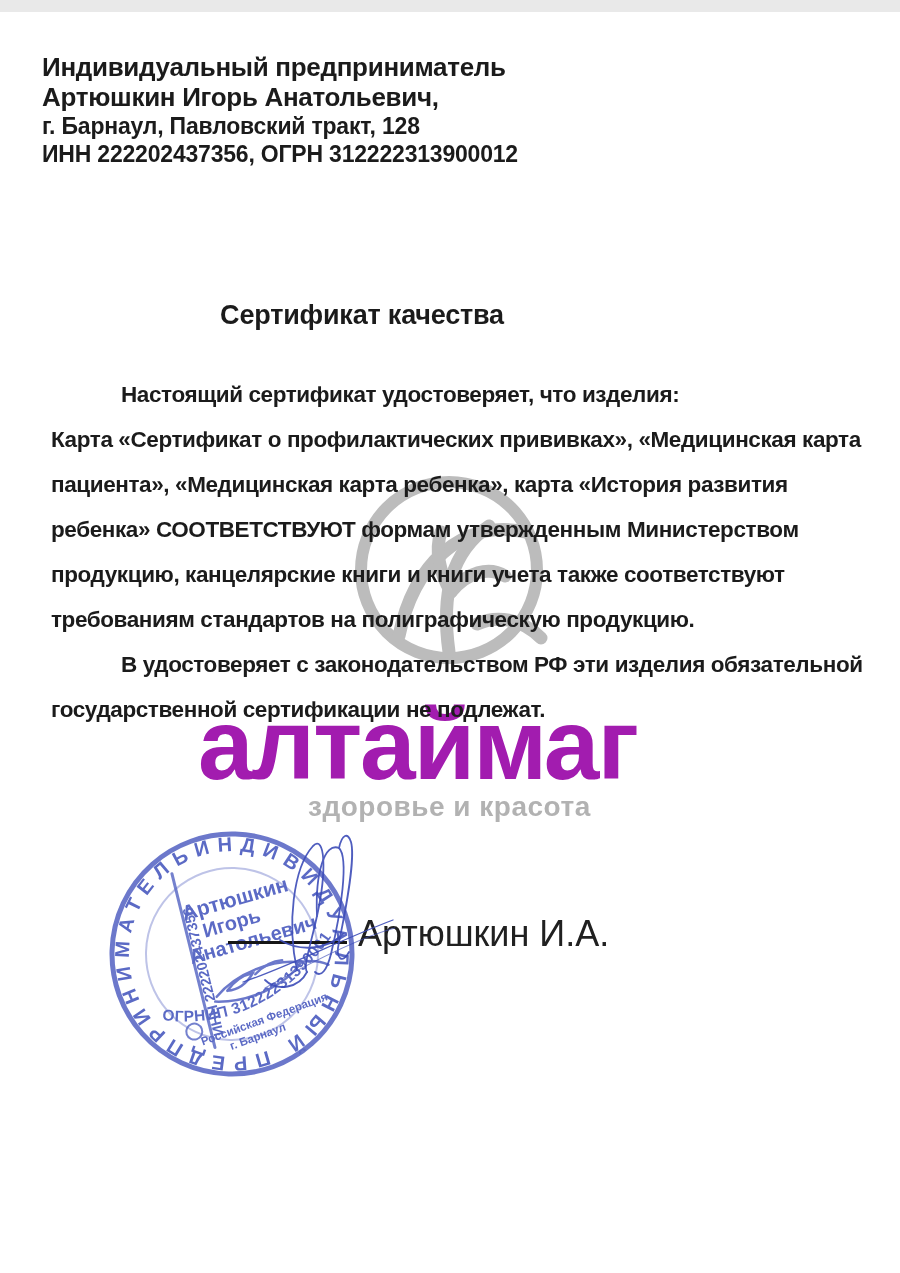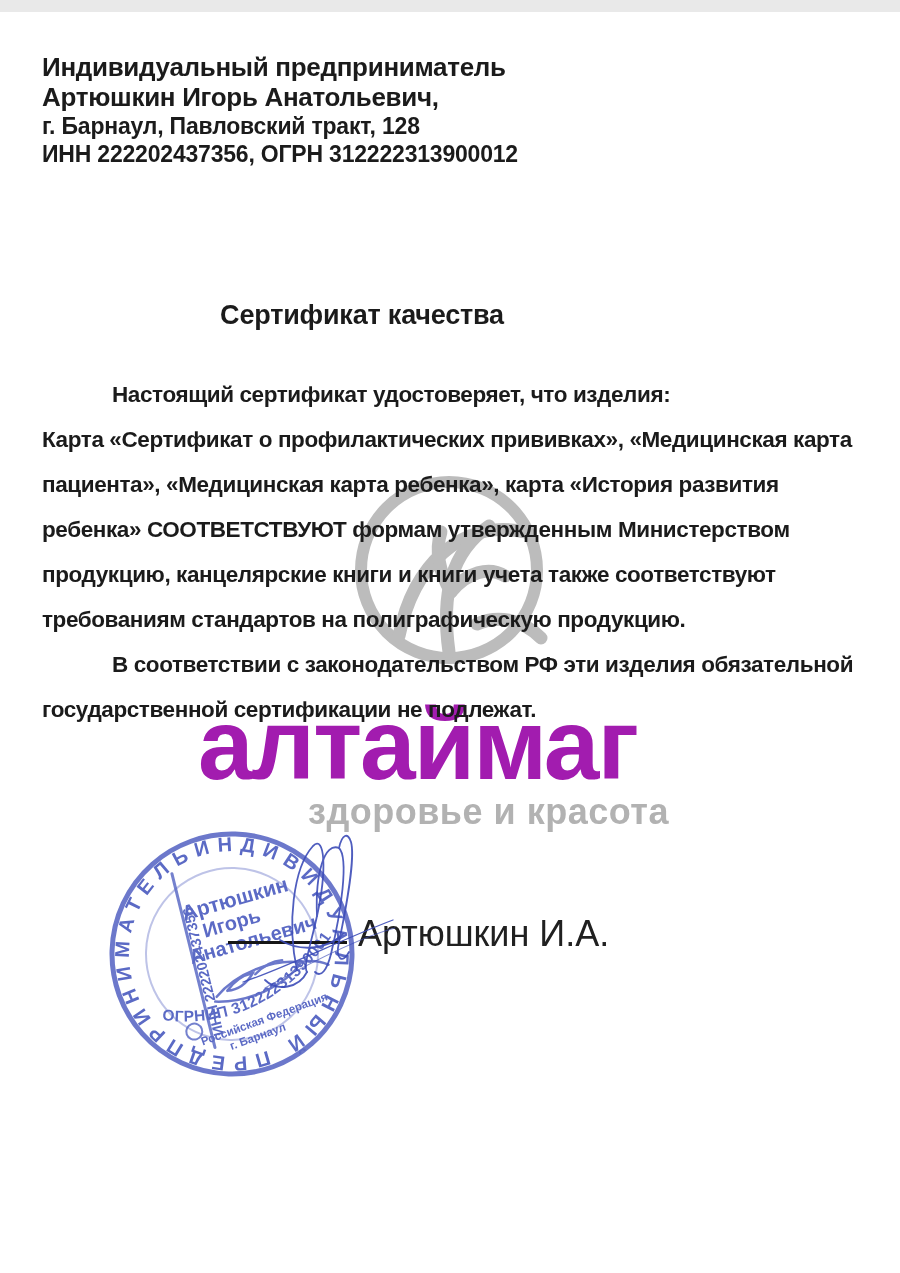--- a/index.html
+++ b/index.html
@@ -14,38 +14,38 @@
   .hl{white-space:nowrap;}
   .hl-1,.hl-2{font-size:26px;font-weight:bold;line-height:30px;letter-spacing:-0.3px;}
   .hl-3,.hl-4{font-size:23px;font-weight:bold;line-height:28px;letter-spacing:-0.2px;}
   .hl-5{font-size:20px;font-weight:normal;line-height:28px;color:#222;}
   
   .doc-title{
     position:absolute;left:42px;top:288px;width:640px;text-align:center;
     font-size:27px;font-weight:bold;z-index:1;letter-spacing:-0.2px;
   }
   
-  .body-block{position:absolute;left:42px;top:360px;width:830px;z-index:1;}
+  .body-block{position:absolute;left:51px;top:360px;width:830px;z-index:1;}
   .brow{height:45px;line-height:45px;font-size:22.5px;font-weight:bold;
         letter-spacing:-0.4px;white-space:nowrap;}
   .indent{padding-left:70px;}
   .uline{
     text-decoration-thickness:2px;
     text-underline-offset:5px;
   }
   
   .wm-logo{position:absolute;left:343px;top:462px;z-index:0;}
   .wm-brand{
     position:absolute;left:198px;top:682px;z-index:0;
     font-size:100px;font-weight:700;letter-spacing:-2px;line-height:100px;
     color:#a21caf;white-space:nowrap;
   }
   .wm-tagline{
     position:absolute;left:308px;top:779px;z-index:0;
-    font-size:36px;font-weight:600;letter-spacing:0.5px;
+    font-size:28px;font-weight:600;letter-spacing:0.5px;
     color:#b2b2b2;white-space:nowrap;
   }
   
   .stamp{position:absolute;left:100px;top:810px;z-index:2;opacity:0.9;}
   .sig-strokes{position:absolute;left:235px;top:808px;z-index:4;}
   .sig-line{position:absolute;left:228px;top:929px;width:119px;height:3px;
             background:#161616;z-index:3;}
   .sig-name{position:absolute;left:358px;top:901px;z-index:1;
             font-size:36px;font-weight:normal;color:#202020;white-space:nowrap;}
 </style>
@@ -77,21 +77,21 @@
   <div class="wm-brand">алтаймаг</div>
   <div class="wm-tagline">здоровье и красота</div>
 
   <div class="body-block">
     <div class="brow indent">Настоящий сертификат удостоверяет, что изделия:</div>
     <div class="brow">Карта «Сертификат о профилактических прививках», «Медицинская карта</div>
     <div class="brow">пациента», «Медицинская карта ребенка», карта «История развития</div>
     <div class="brow">ребенка» СООТВЕТСТВУЮТ формам утвержденным Министерством</div>
     <div class="brow">продукцию, канцелярские книги и книги учета также соответствуют</div>
     <div class="brow">требованиям стандартов на полиграфическую продукцию.</div>
-    <div class="brow indent"><span>В соответствии с законодательством РФ эти изделия </span><span class="uline">обязательной</span></div>
+    <div class="brow indent"><span>В удостоверяет с законодательством РФ эти изделия </span><span class="uline">обязательной</span></div>
     <div class="brow"><span class="uline">государственной сертификации</span><span> не подлежат.</span></div>
   </div>
 
   <svg class="stamp" width="265" height="265" viewBox="0 0 265 265">
     <g transform="rotate(-20 132 132)">
       <g fill="none" stroke="#4a5abf" stroke-linecap="round">
         <circle cx="132" cy="132" r="120" stroke-width="5" opacity="0.9"></circle>
         <circle cx="132" cy="132" r="86" stroke-width="2" opacity="0.4"></circle>
         <line x1="84" y1="214" x2="103" y2="36" stroke-width="3" opacity="0.85"></line>
         <circle cx="70" cy="192" r="8" stroke-width="2" opacity="0.85"></circle>

